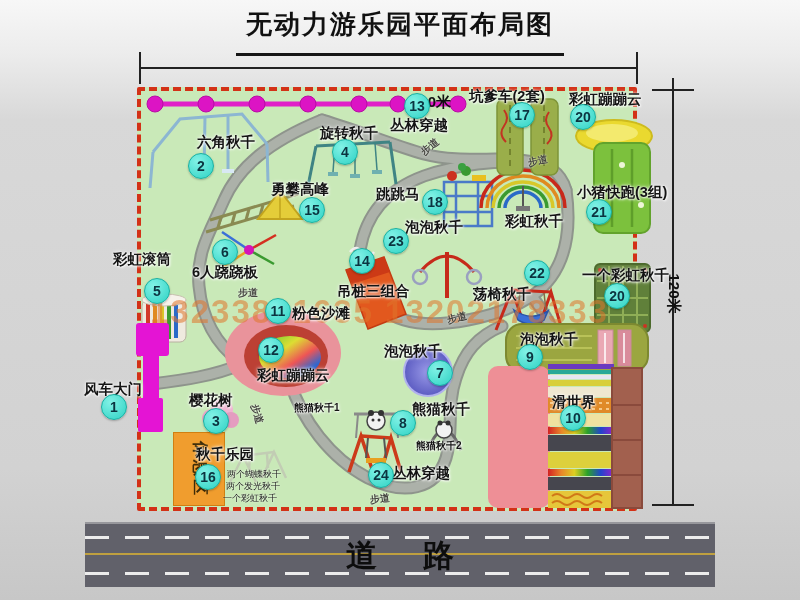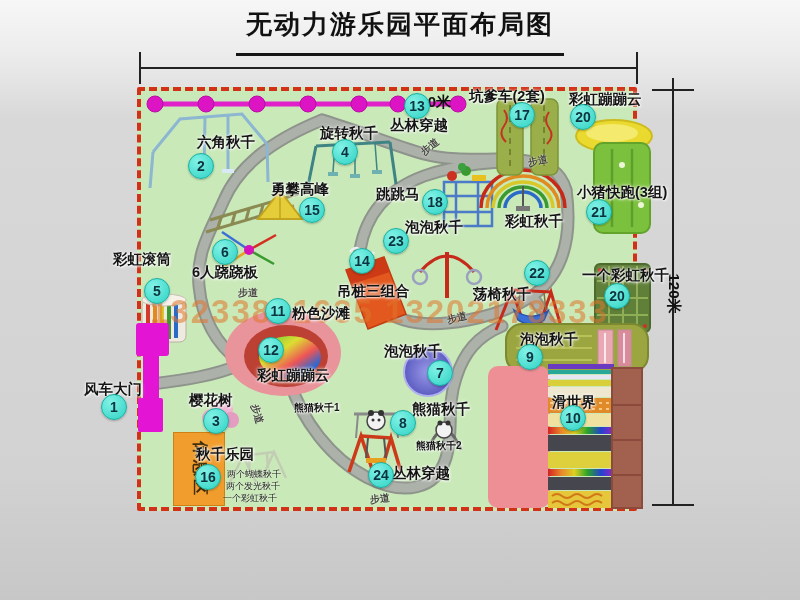--- a/index.html
+++ b/index.html
@@ -424,14 +424,20 @@
   <div class="note" style="left:226px;top:480px">两个发光秋千</div>
   <div class="note" style="left:223px;top:492px">一个彩虹秋千</div>
 
   <div class="trail-lbl" style="left:420px;top:140px;transform:rotate(-38deg)">步道</div>
   <div class="trail-lbl" style="left:528px;top:154px;transform:rotate(-12deg)">步道</div>
   <div class="trail-lbl" style="left:238px;top:286px">步道</div>
   <div class="trail-lbl" style="left:247px;top:407px;transform:rotate(74deg)">步道</div>
   <div class="trail-lbl" style="left:370px;top:492px;transform:rotate(-6deg)">步道</div>
   <div class="trail-lbl" style="left:447px;top:311px;transform:rotate(-14deg)">步道</div>
 
+  <div class="road">
+    <div class="lane" style="top:12px"></div>
+    <div class="mid"></div>
+    <div class="lane" style="bottom:12px"></div>
+    <div class="road-label">道路</div>
+  </div>
 
 </div>
 
 </body></html>

